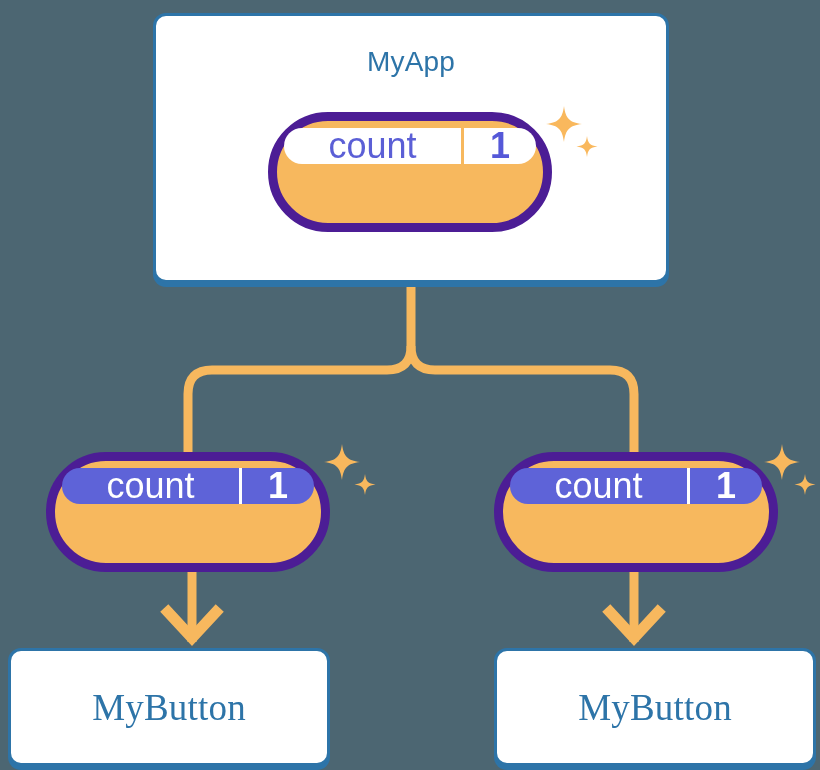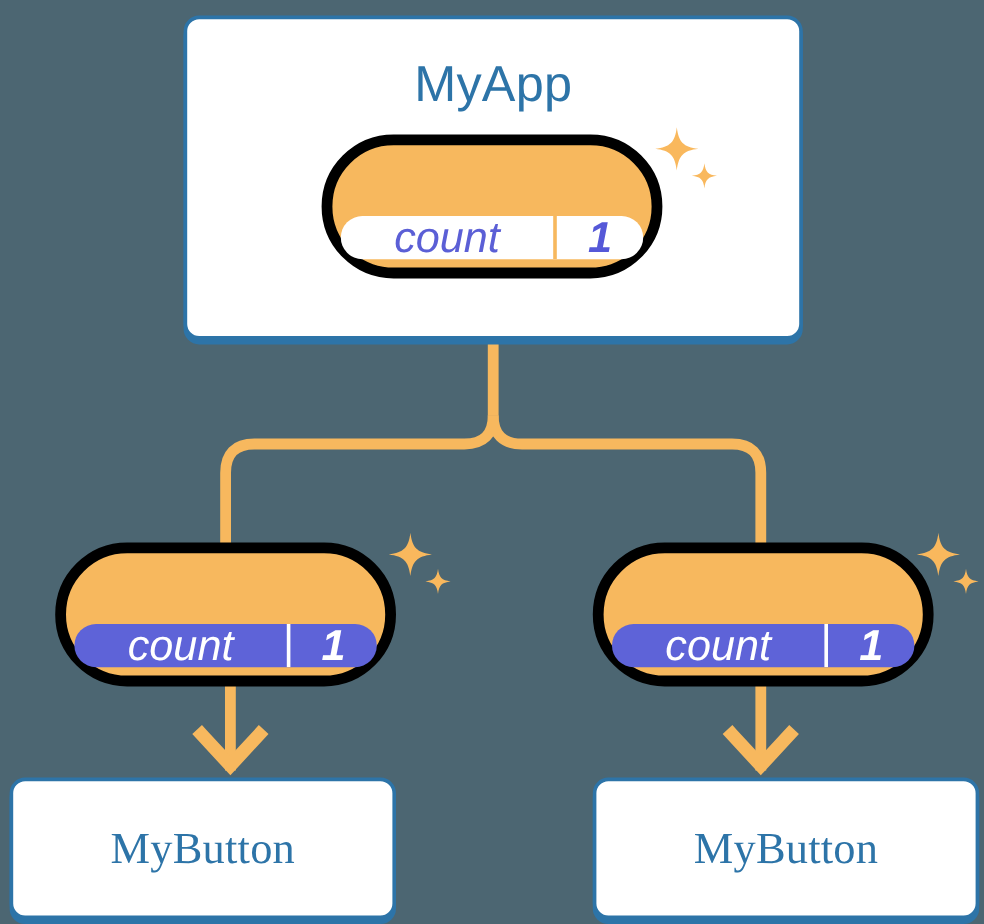--- a/index.html
+++ b/index.html
@@ -31,21 +31,21 @@
   .comp-card {
     position: absolute;
     box-sizing: border-box;
     background: #ffffff;
     border: 3px solid #2d74a8;
     border-radius: 13px;
     box-shadow: 0 4px 0 0 #2d74a8;
   }
   .comp-title {
     color: #2d74a8;
-    font-size: 42px;
+    font-size: 28px;
     font-weight: 400;
     letter-spacing: .2px;
     text-align: center;
     white-space: nowrap;
   }
 
   #card-myapp {
     left: 153px;
     top: 13px;
     width: 516px;
@@ -74,27 +74,26 @@
   .card-mybutton .comp-title {
     font-size: 37px;
     font-family: Liberation Serif, serif;
   }
 
   
   .pill {
     position: absolute;
     box-sizing: border-box;
     display: flex;
-    align-items: flex-end;
+    align-items: flex-start;
     border-radius: 999px;
     
-    border: 9px solid #000000;
+    border: 9px solid #4c1d95;
     background: #f7b85e;
     padding: 7px;
-    font-style: italic;
   }
   .pill-inner {
     display: flex;
     align-items: stretch;
     flex: 1 1 auto;
     border-radius: 999px;
     overflow: hidden;
   }
   .pill-key, .pill-val {
     display: flex;

